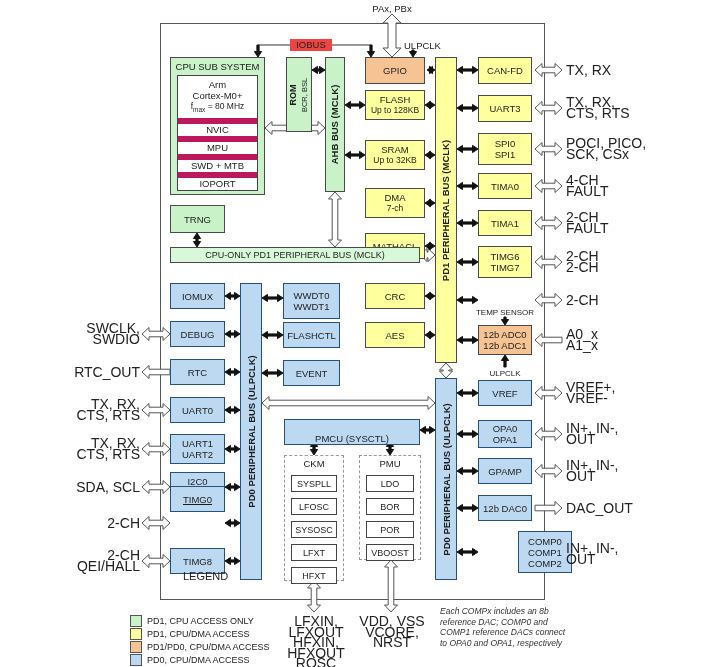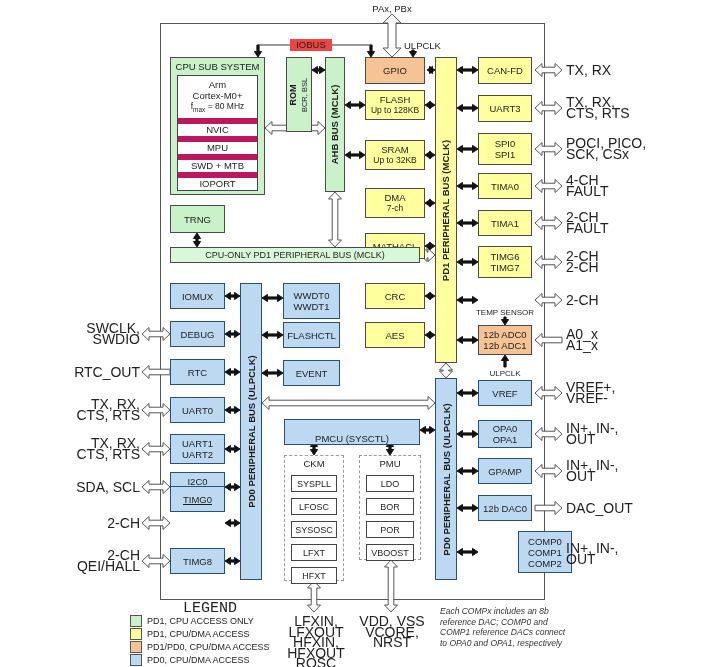--- a/index.html
+++ b/index.html
@@ -383,21 +383,21 @@
     <div>LFXIN, LFXOUT</div>
       <div>HFXIN, HFXOUT</div>
       <div>ROSC</div>
       <div>CLK_OUT, FCC_IN</div>
   </div>
   <div class="lbl pin c" style="left:352px;top:616px;width:80px;">
     <div>VDD, VSS</div>
       <div>VCORE, NRST</div>
   </div>
 
-  <div class="lbl" style="left:183px;top:603px;font-size:15px;font-family:Liberation Mono, monospace;">LEGEND</div>
+  <div class="lbl" style="left:183px;top:571px;font-size:11px;">LEGEND</div>
   <div class="legend-item" style="left:130px;top:615px;">
       <span class="sw sw1"></span>
       <span>PD1, CPU ACCESS ONLY</span>
     </div>
   <div class="legend-item" style="left:130px;top:628px;">
       <span class="sw sw2"></span>
       <span>PD1, CPU/DMA ACCESS</span>
     </div>
   <div class="legend-item" style="left:130px;top:641px;">
       <span class="sw sw3"></span>

